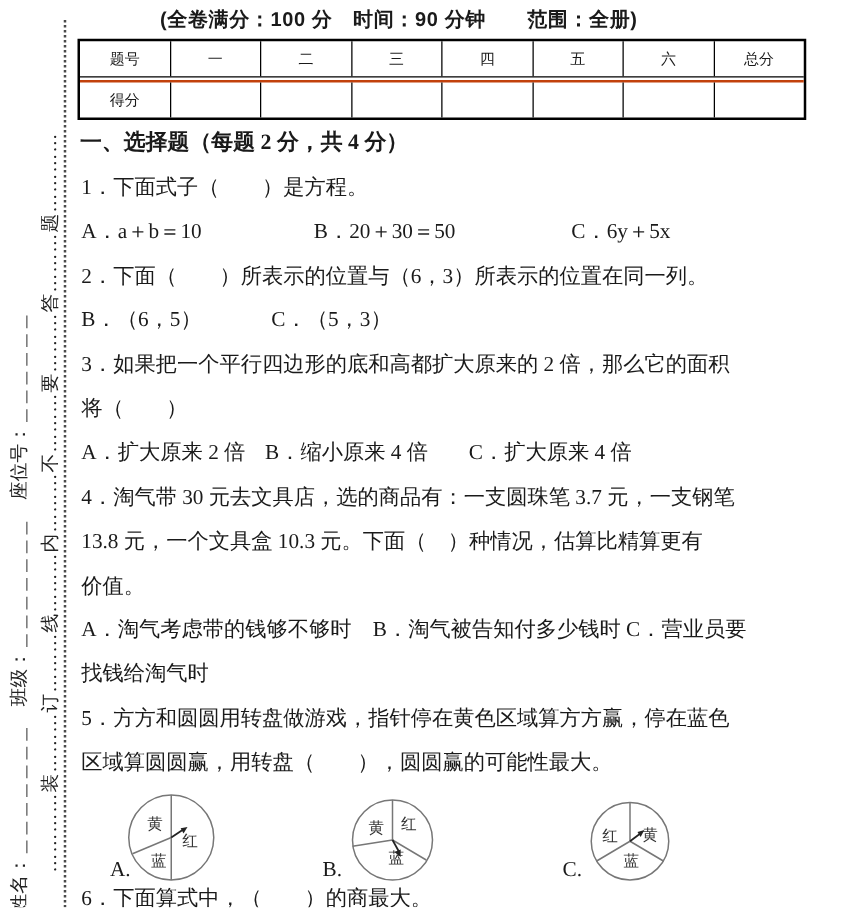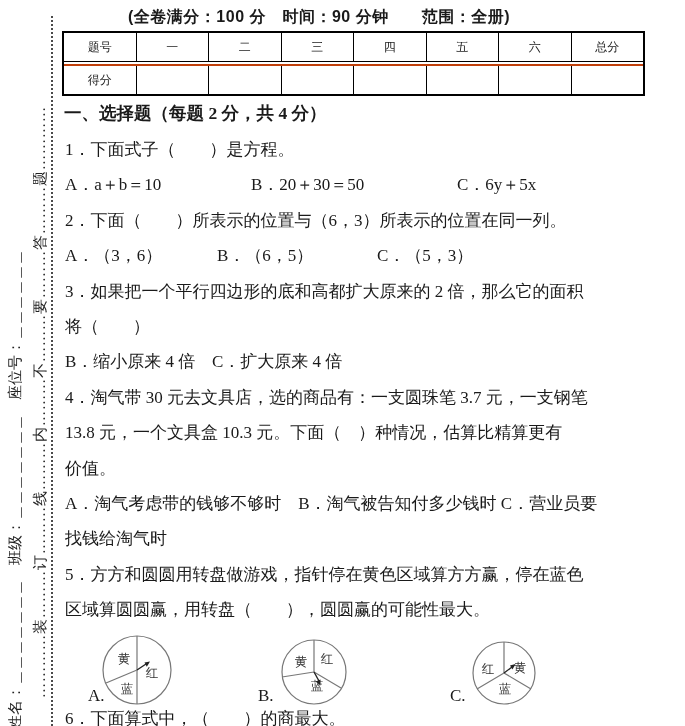--- a/index.html
+++ b/index.html
@@ -123,28 +123,28 @@
 
     <div class="line first-line">1．下面式子（　　）是方程。</div>
     <div class="line opts opts-q1">
       <span>A．a＋b＝10</span>
       <span>B．20＋30＝50</span>
       <span>C．6y＋5x</span>
     </div>
 
     <div class="line">2．下面（　　）所表示的位置与（6，3）所表示的位置在同一列。</div>
     <div class="line opts opts-q2">
-      <span>A．（3，6）</span>
       <span>B．（6，5）</span>
       <span>C．（5，3）</span>
     </div>
 
     <div class="line">3．如果把一个平行四边形的底和高都扩大原来的 2 倍，那么它的面积</div>
     <div class="line">将（　　）</div>
     <div class="line opts opts-q3">
+      <span>A．扩大原来 2 倍</span>
       <span>B．缩小原来 4 倍</span>
       <span>C．扩大原来 4 倍</span>
     </div>
 
     <div class="line">4．淘气带 30 元去文具店，选的商品有：一支圆珠笔 3.7 元，一支钢笔</div>
     <div class="line">13.8 元，一个文具盒 10.3 元。下面（　）种情况，估算比精算更有</div>
     <div class="line">价值。</div>
     <div class="line">A．淘气考虑带的钱够不够时　B．淘气被告知付多少钱时 C．营业员要</div>
     <div class="line">找钱给淘气时</div>
 

